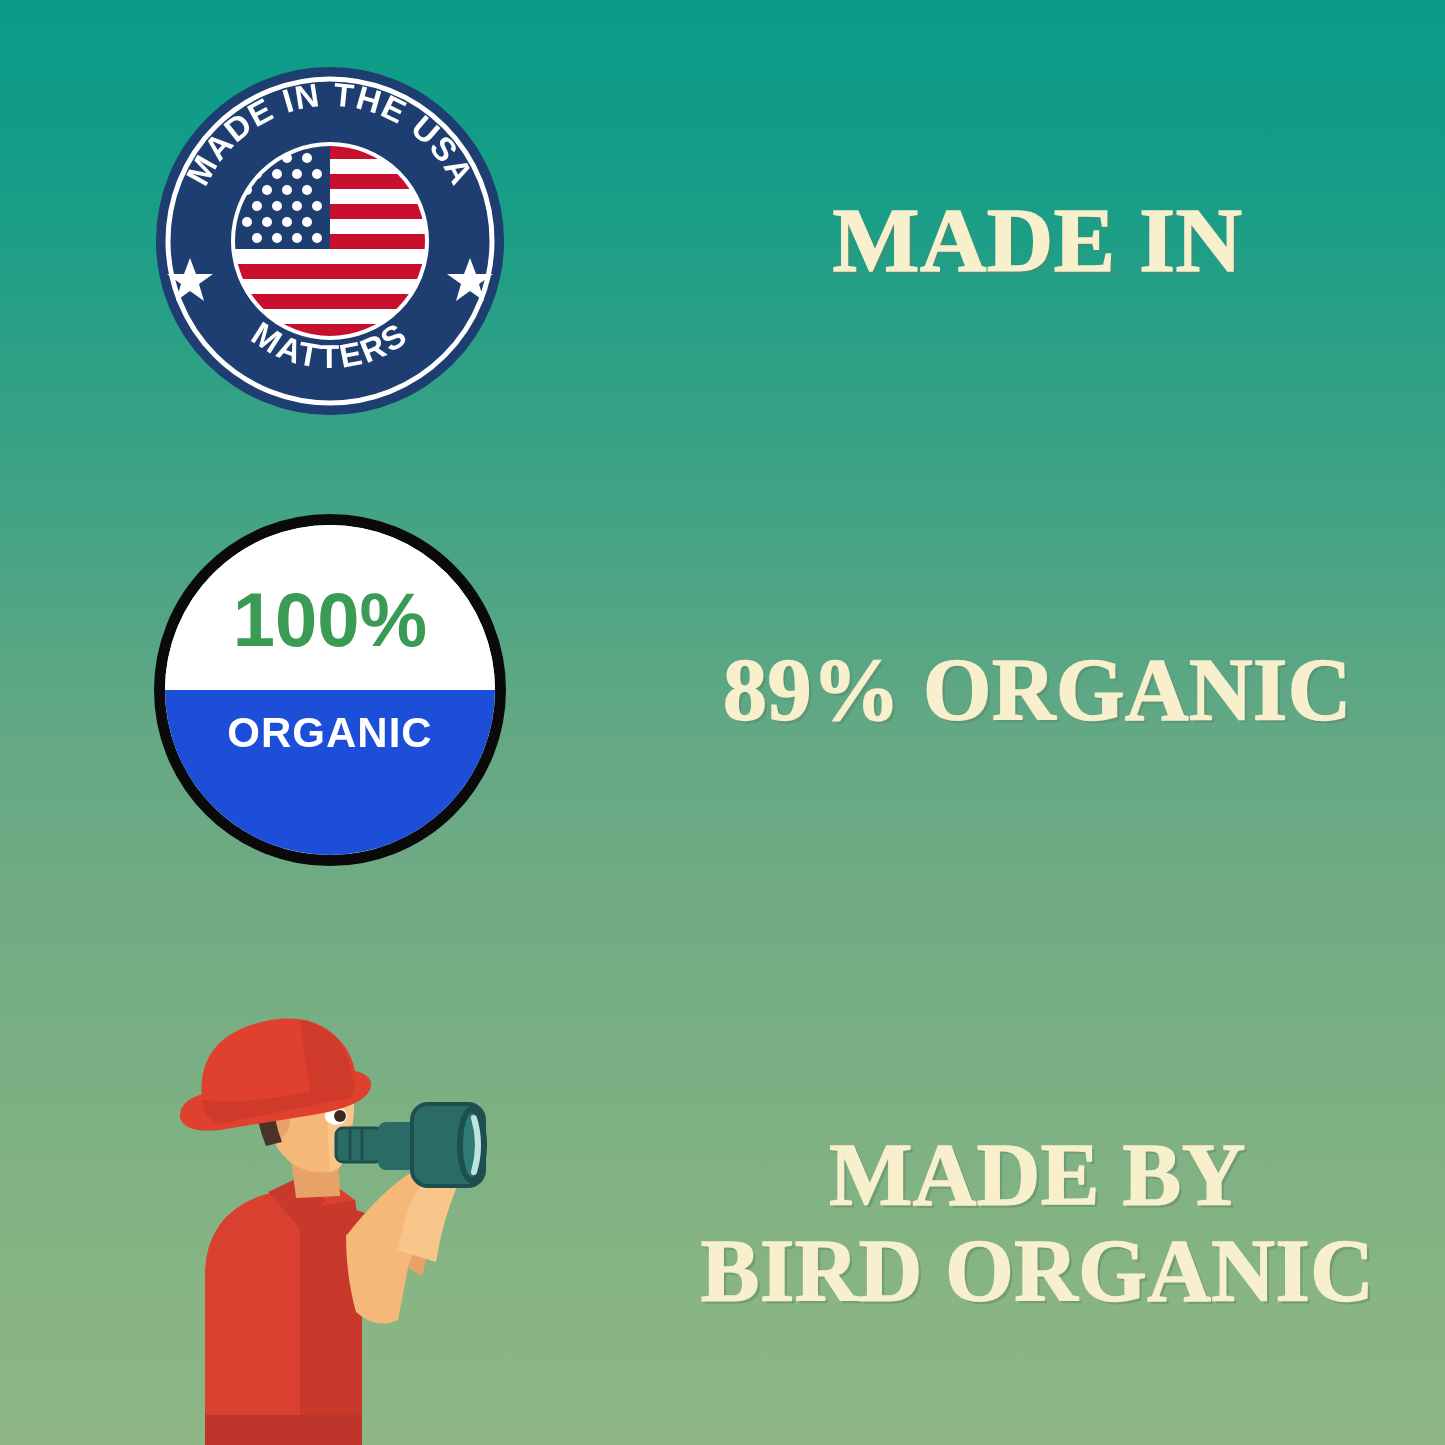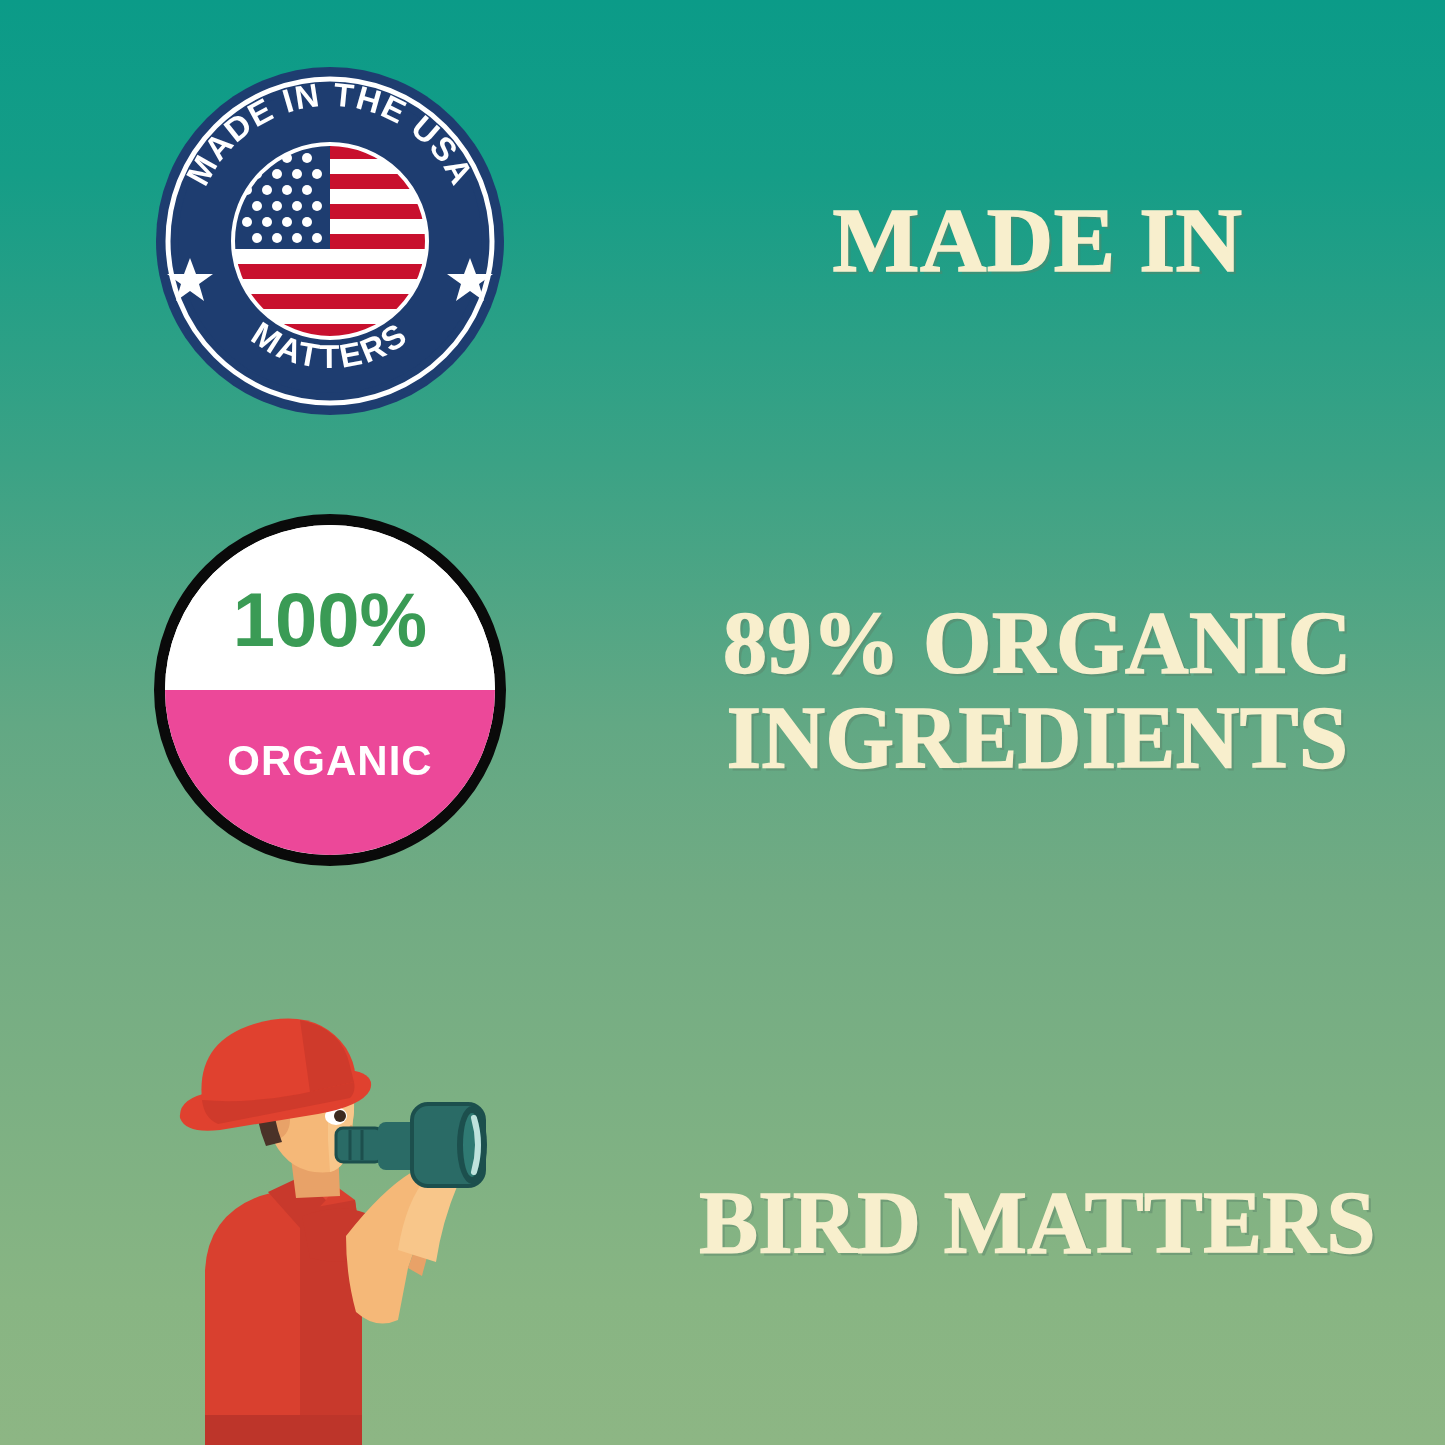--- a/index.html
+++ b/index.html
@@ -97,25 +97,25 @@
   }
   .org-top {
     height: 50%;
     background: #ffffff;
     display: flex;
     align-items: center;
     justify-content: center;
   }
   .org-bot {
     height: 50%;
-    background: #ec4899;
+    background: #1d4ed8;
     display: flex;
     align-items: flex-start;
     justify-content: center;
-    padding-top: 50px;
+    padding-top: 22px;
     box-sizing: border-box;
   }
   .org-pct {
     font-family: "Liberation Sans", sans-serif;
     font-weight: bold;
     font-size: 76px;
     color: #3a9b55;
     line-height: 1;
     margin-top: 24px;
   }
@@ -223,21 +223,20 @@
           <span class="org-pct">100%</span>
         </div>
         <div class="org-bot">
           <span class="org-word">ORGANIC</span>
         </div>
       </div>
     </div>
     <div class="text-col">
       <h2 class="headline h-organic">
         <span class="ln">89% ORGANIC</span>
-        <span class="ln">INGREDIENTS</span>
       </h2>
     </div>
   </div>
 
   <div class="row" id="row-bird">
     <div class="art-col">
       <div class="birder">
         <svg viewBox="0 0 360 445" xmlns="http://www.w3.org/2000/svg">
 
           <path d="M55 445 L55 270 Q58 215 110 196 L175 178 L205 200 L212 250
@@ -309,18 +308,19 @@
           <rect x="262" y="104" width="72" height="82" rx="16" fill="none" stroke="#1c4f4d" stroke-width="4"></rect>
 
           <ellipse cx="322" cy="145" rx="15" ry="39" fill="#1c4f4d"></ellipse>
           <ellipse cx="322" cy="145" rx="9" ry="32" fill="#2f7a73"></ellipse>
           <path d="M324 118 Q332 145 324 172" fill="none" stroke="#bfe3dd" stroke-width="6" stroke-linecap="round"></path>
         </svg>
       </div>
     </div>
     <div class="text-col" style="align-self:center;">
       <h2 class="headline h-bird">
-        <span class="ln">BIRD MATTERS</span>
+        <span class="ln">MADE BY</span>
+        <span class="ln">BIRD ORGANIC</span>
       </h2>
     </div>
   </div>
 
 </div>
 
 </body></html>

